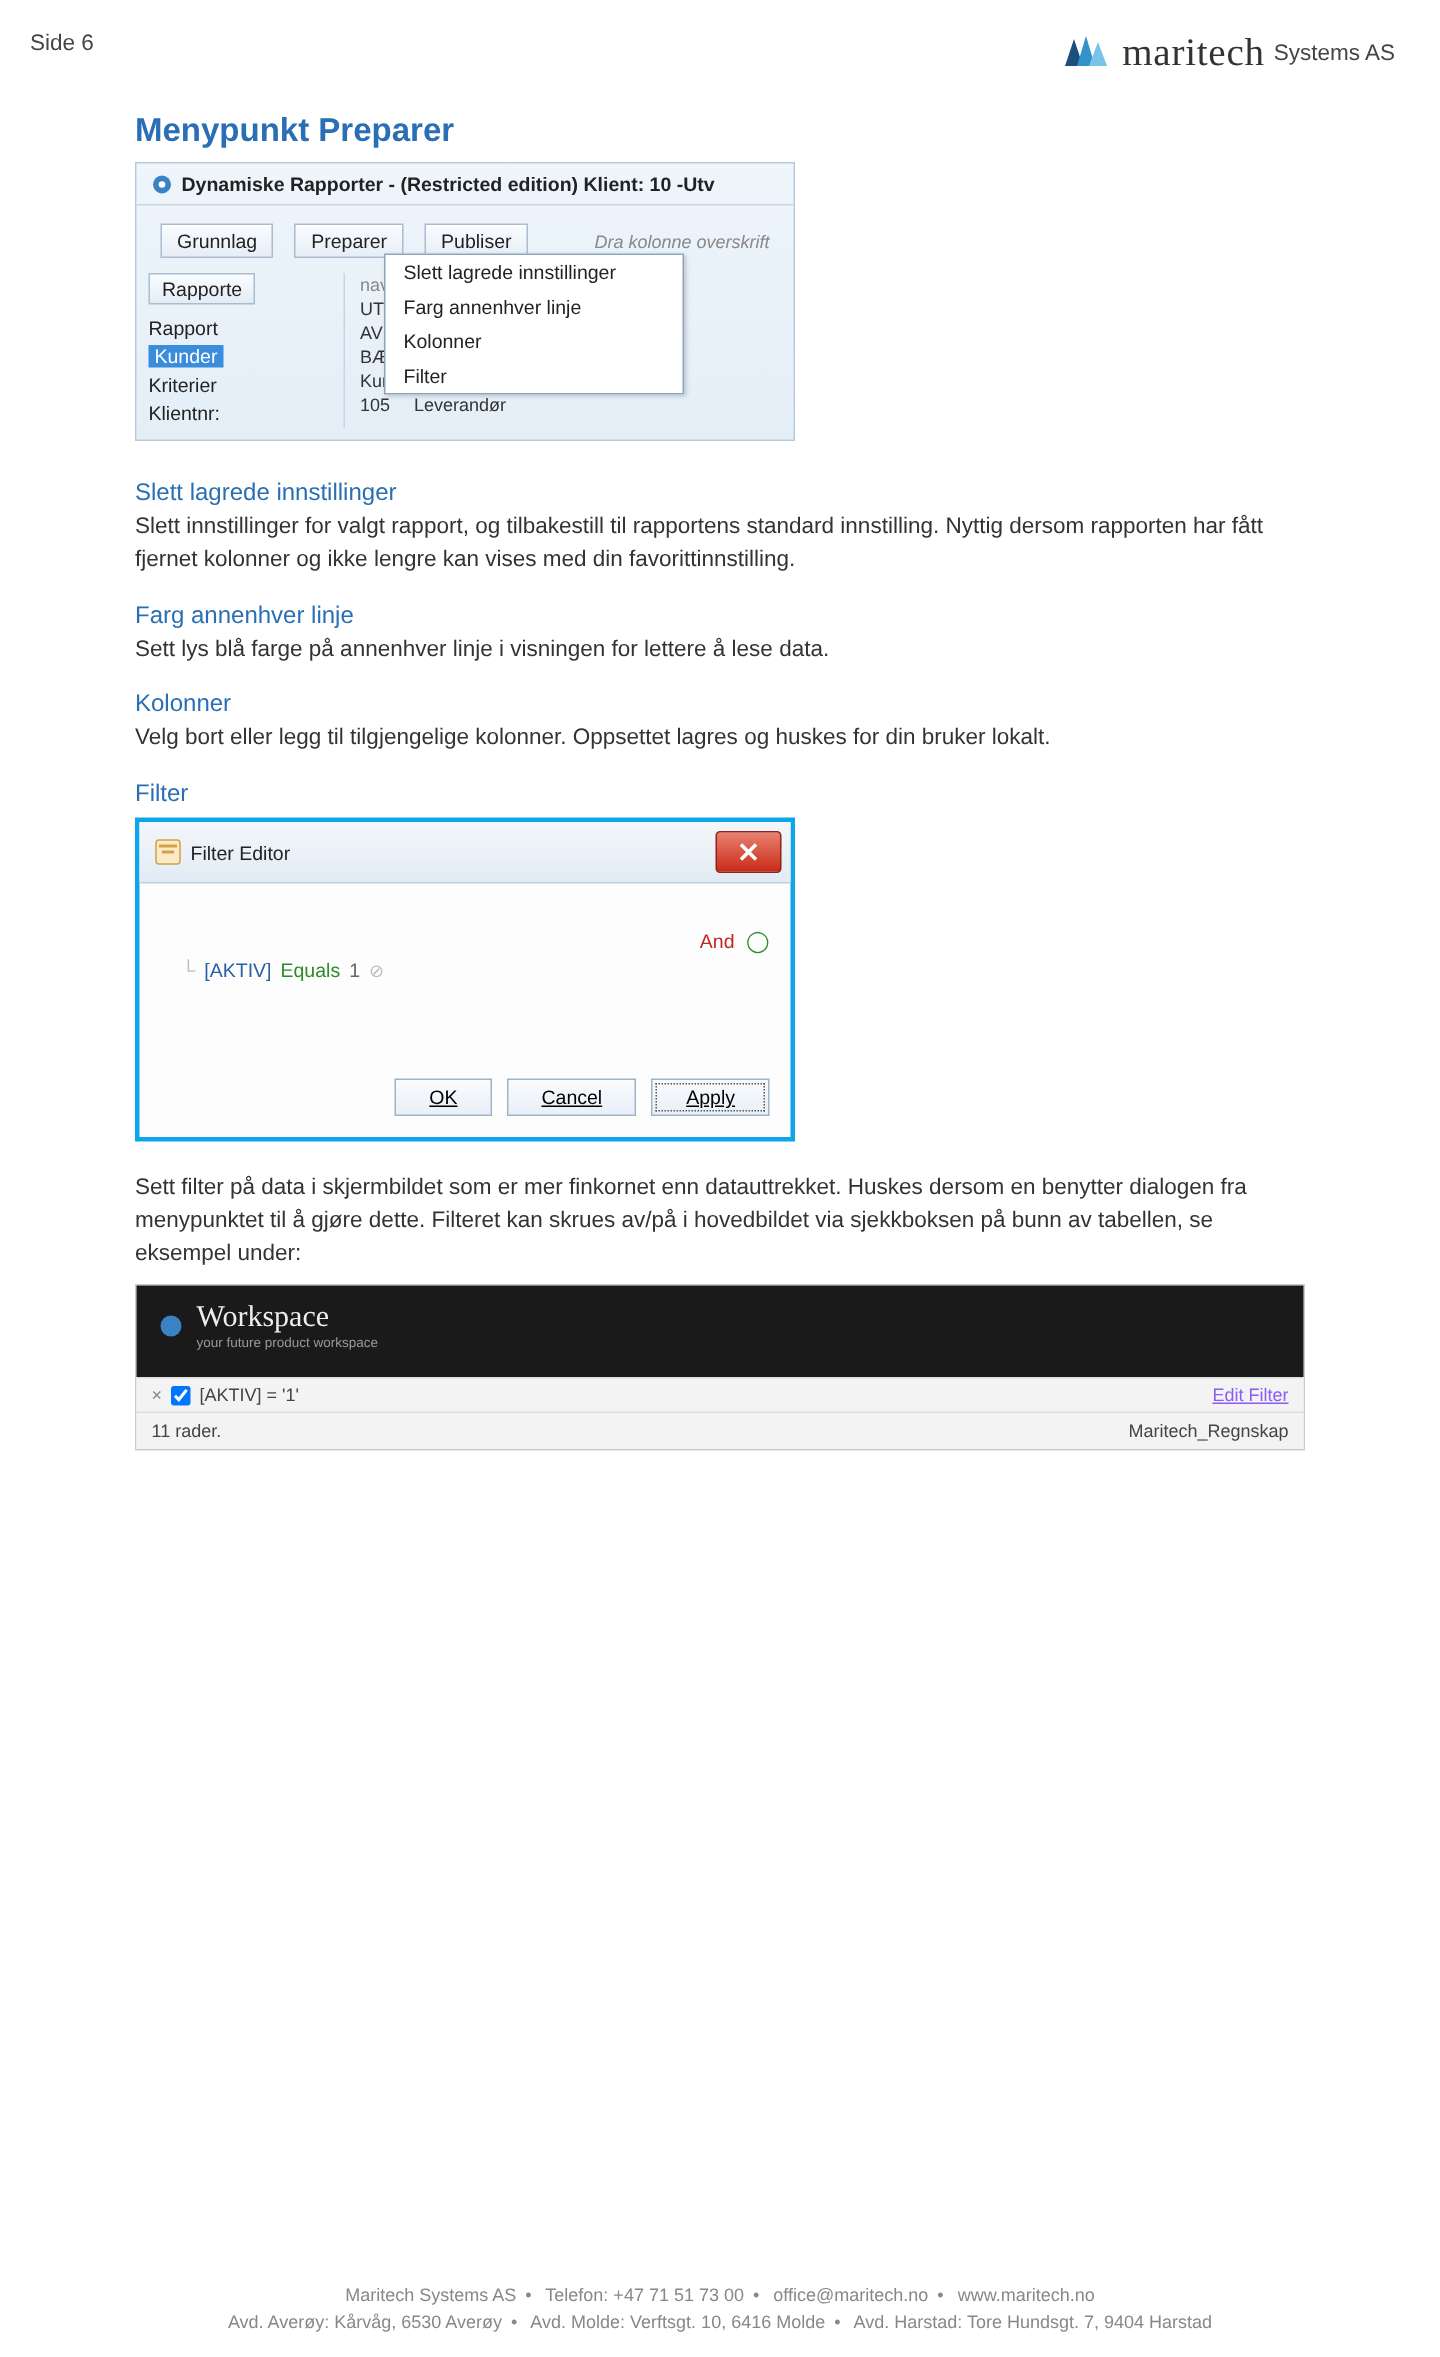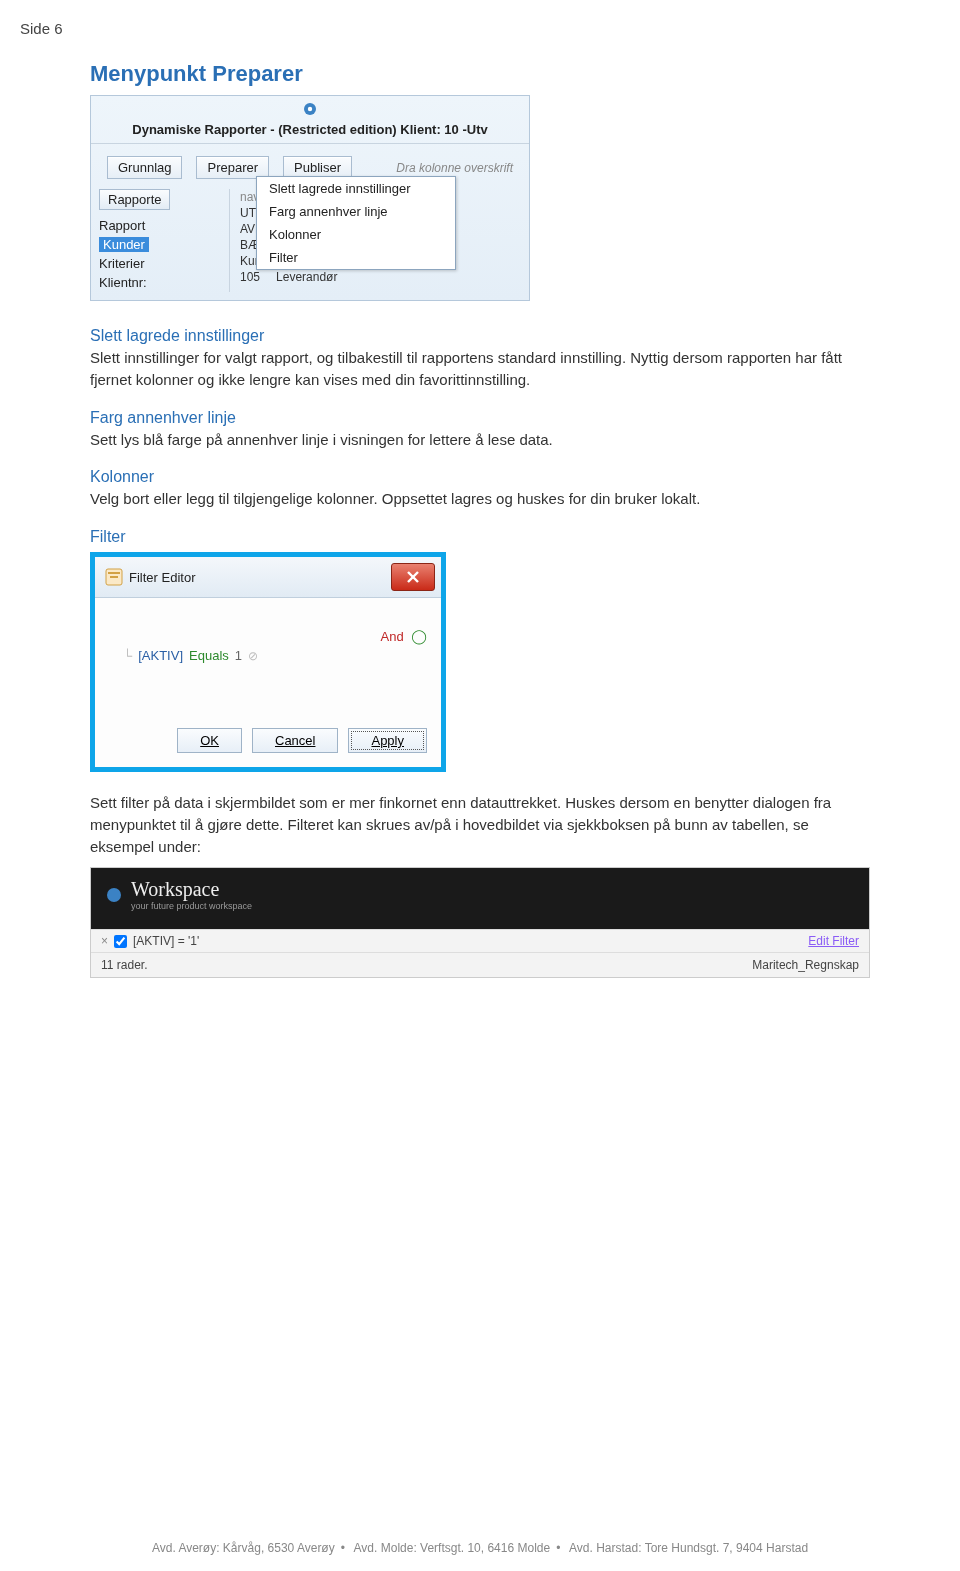--- a/index.html
+++ b/index.html
@@ -24,21 +24,21 @@
 
   .screenshot1 {
     border: 1px solid #b5c8db;
     background: linear-gradient(#eef5fb,#e4eef7);
     width: 440px;
     font-family: "Segoe UI", Tahoma, sans-serif;
     font-size: 13px;
     color: #222;
     margin-bottom: 26px;
   }
-  .titlebar { padding: 6px 10px; border-bottom: 1px solid #c8d4e0; font-weight: bold; display:flex; align-items:center; gap:6px;flex-direction:column;}
+  .titlebar { padding: 6px 10px; border-bottom: 1px solid #c8d4e0; font-weight: bold; display:flex; align-items:center; gap:6px;}
   .titlebar-icon { width:14px; height:14px; }
   .tabs-row { display:flex; align-items:center; gap:14px; padding:6px 8px 0 8px; }
   .tab-btn { background:linear-gradient(#fafcfe,#e6eef6); border:1px solid #a9bcd0; padding:3px 10px; font-size:13px; box-shadow: 0 1px 0 #fff inset; }
   .grey-hint { color:#888; font-style:italic; margin-left:auto; font-size:12px; }
   .dropdown-menu {
     position:absolute; left:165px; top:32px; background:#fff; border:1px solid #8ca5be; width:200px; z-index:5;
     box-shadow: 1px 1px 3px rgba(0,0,0,0.2);
   }
   .dropdown-menu div { padding:4px 12px; font-size:13px; }
   .s1-body { position:relative; padding:6px 8px 8px 8px; }
@@ -46,21 +46,21 @@
   .rightcol { display:inline-block; vertical-align:top; width:260px; border-left:1px solid #c8d4e0; padding-left:10px; }
   .btn-small { background:linear-gradient(#fafcfe,#e3ecf5); border:1px solid #a9bcd0; padding:2px 8px; font-size:13px; margin-bottom:6px; display:inline-block; }
   .field-row { padding:2px 0; font-size:13px; }
   .highlight-blue { background:#3a8cdc; color:#fff; display:inline-block; padding:0 4px; }
   .mini-list div { padding:1px 0; font-size:12px; color:#333; }
 
   .sub-heading { color:#2a6fb5; font-size:16px; margin: 18px 0 2px 0; }
   .para { color:#333; font-size:15px; line-height:1.45; margin-bottom:4px; }
 
   .filter-editor {
-    width:356px; background:#fdfdfd; border:5px solid #0ea5e9; font-family:"Segoe UI",Tahoma,sans-serif;
+    width:440px; background:#fdfdfd; border:3px solid #0ea5e9; font-family:"Segoe UI",Tahoma,sans-serif;
     font-size:13px; color:#222; margin:6px 0 20px 0;
   }
   .fe-titlebar { display:flex; align-items:center; background:linear-gradient(#f4f7fb,#e1ebf4); padding:6px 6px 6px 10px; border-bottom:1px solid #c0cfdd; }
   .fe-title { font-weight:normal; flex:1; }
   .fe-close { width:44px; height:28px; background:linear-gradient(#e98170,#c92a18); border:1px solid #8b2516; border-radius:3px; display:flex; align-items:center; justify-content:center; color:#fff; font-size:18px; font-weight:bold; }
   .fe-body { padding:30px 14px 10px 14px; min-height:120px;text-align:right; }
   .fe-and { color:#c02828; }
   .fe-add { color:#2d8a2d; font-size:14px; margin-left:4px; }
   .fe-branch { margin-left:14px; margin-top:4px; display:flex; align-items:center; gap:6px; }
   .fe-tree-l { color:#bcbcbc; }
@@ -91,20 +91,29 @@
     line-height:1.5; font-family:Verdana,sans-serif;
   }
   .page-footer .dot { margin:0 6px; }
   .u { text-decoration: underline; }
 </style>
 </head>
 <body>
 
 <div class="header">
   <div class="page-side">Side 6</div>
+  <div class="brand">
+    <svg class="" width="34" height="26" viewBox="0 0 34 26">
+      <polygon points="2,22 8,4 14,22" fill="#1c4f7a"></polygon>
+      <polygon points="10,22 16,2 22,22" fill="#3392c9"></polygon>
+      <polygon points="18,22 24,6 30,22" fill="#78c4e6"></polygon>
+    </svg>
+    <span class="brand-text">maritech</span>
+    <span class="brand-suffix">Systems AS</span>
+  </div>
 </div>
 
 <div class="main-heading">Menypunkt Preparer</div>
 
 <div class="screenshot1">
   <div class="titlebar">
     <svg class="titlebar-icon" viewBox="0 0 14 14">
         <circle cx="7" cy="7" r="6" fill="#3b82c4"></circle>
         <circle cx="7" cy="7" r="2.2" fill="#fff"></circle>
       </svg>
@@ -217,17 +226,23 @@
     <span class="fb-edit">Edit Filter</span>
   </div>
   <div class="fb-bot">
     <span>11 rader.</span>
     <span>Maritech_Regnskap</span>
   </div>
 </div>
 
 <div class="page-footer">
   <div>
+    <span>Maritech Systems AS</span><span class="dot">•</span>
+    <span>Telefon: +47 71 51 73 00</span><span class="dot">•</span>
+    <span>office@maritech.no</span><span class="dot">•</span>
+    <span>www.maritech.no</span>
+  </div>
+  <div>
     <span>Avd. Averøy: Kårvåg, 6530 Averøy</span><span class="dot">•</span>
     <span>Avd. Molde: Verftsgt. 10, 6416 Molde</span><span class="dot">•</span>
     <span>Avd. Harstad: Tore Hundsgt. 7, 9404 Harstad</span>
   </div>
 </div>
 
 </body></html>

